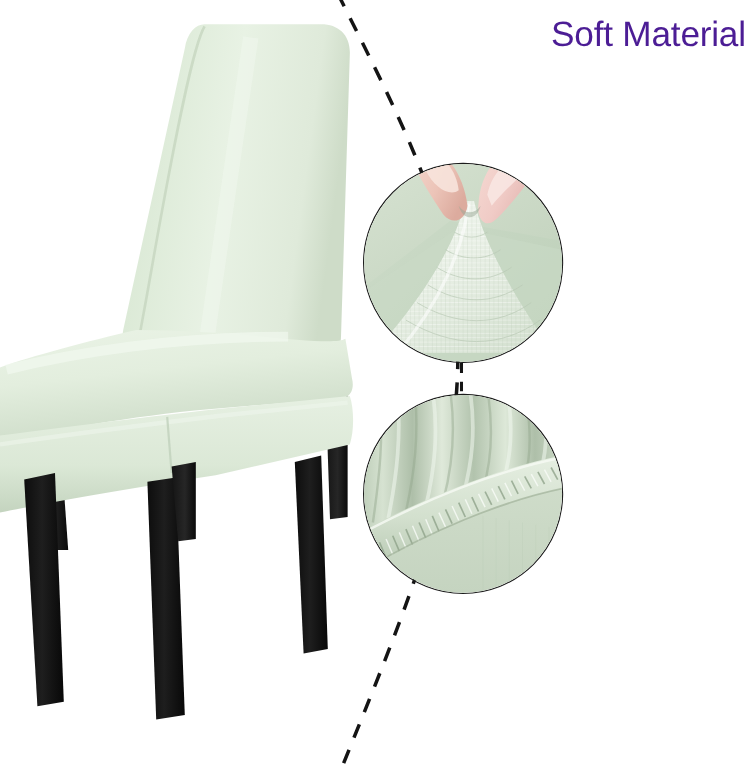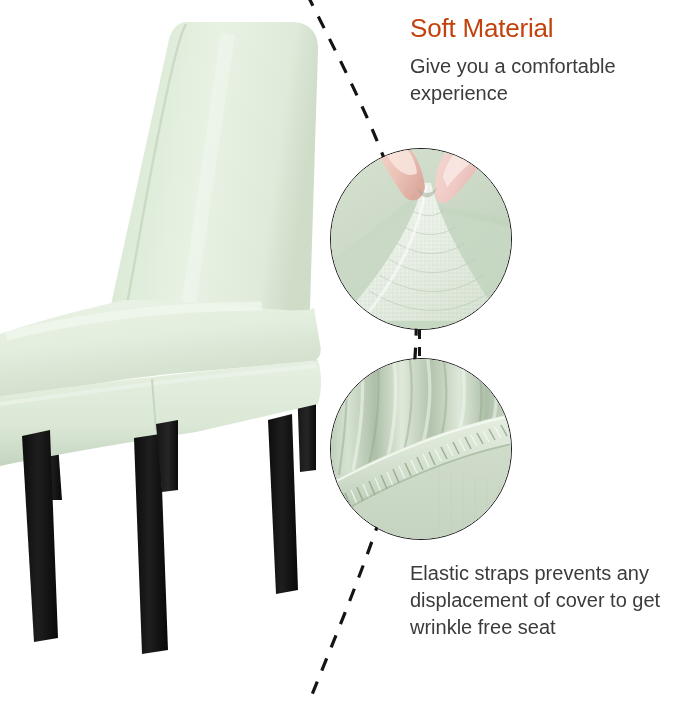--- a/index.html
+++ b/index.html
@@ -72,26 +72,27 @@
   .text-block {
     position: absolute;
     left: 410px;
     width: 268px;
   }
   #text-block-top { top: 14px; }
   #text-block-bottom { top: 546px; }
 
   .heading {
     margin: 0;
-    font-size: 26px;
+    font-size: 32px;
     font-weight: 400;
     letter-spacing: -0.2px;
-    color: #c2410c;
+    color: #4c1d95;
     line-height: 1.12;
     white-space: nowrap;
+    text-align: right;
   }
   .body-copy {
     margin: 10px 0 0 0;
     font-size: 20px;
     font-weight: 400;
     color: #3b3b3b;
     line-height: 1.36;
   }
   #text-block-bottom .body-copy { margin-top: 14px; }
 </style>
@@ -368,20 +369,18 @@
         </g>
 
         <path d="M-6 128 C 50 98, 120 68, 186 56" fill="none" stroke="#f6faf4" stroke-width="2.2" opacity="0.8"></path>
         <path d="M2 158 C 56 126, 124 96, 186 84" fill="none" stroke="#9fb199" stroke-width="1.6" opacity="0.7"></path>
       </g>
     </svg>
   </div>
 
   <div id="text-block-top" class="text-block">
     <h2 class="heading">Soft Material</h2>
-    <p class="body-copy">Give you a comfortable experience</p>
   </div>
 
   <div id="text-block-bottom" class="text-block">
-    <p class="body-copy">Elastic straps prevents any displacement of cover to get wrinkle free seat</p>
   </div>
 
 </div>
 
 </body></html>

